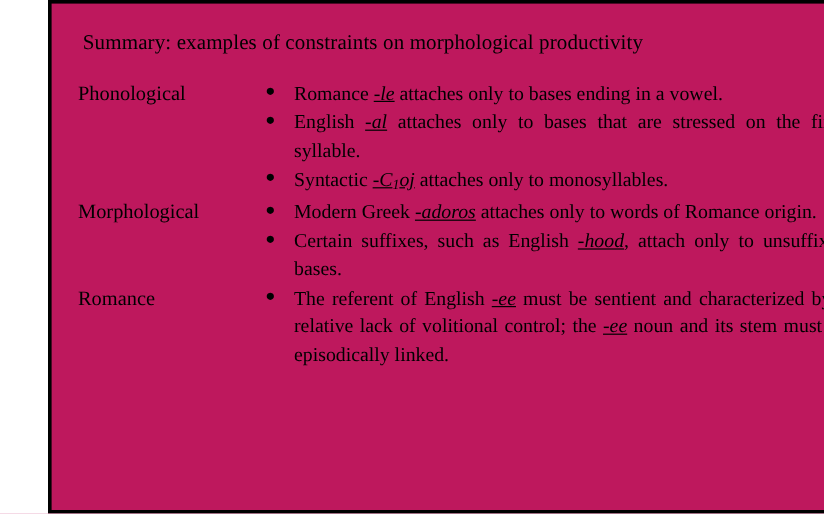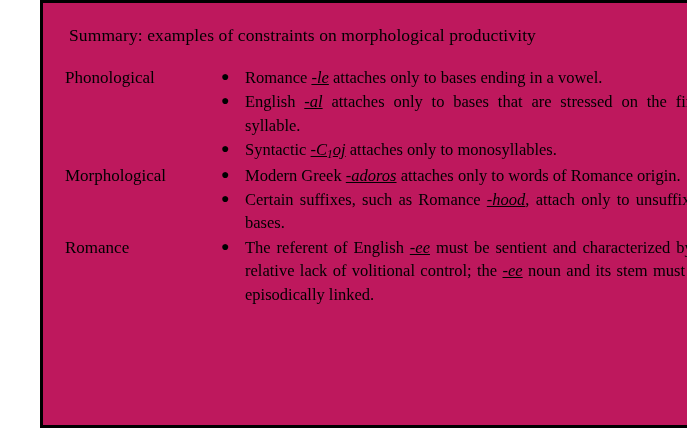--- a/index.html
+++ b/index.html
@@ -87,21 +87,21 @@
               <li><span class="bullet">●</span><span>English </span><span class="it">-al</span><span> attaches only to bases that are stressed on the final syllable.</span></li>
               <li><span class="bullet">●</span><span>Syntactic </span><span class="it">-C</span><span class="sub">1</span><span class="it">oj</span><span> attaches only to monosyllables.</span></li>
             </ul>
           </td>
         </tr>
         <tr>
           <td class="cat">Morphological</td>
           <td>
             <ul class="items">
               <li><span class="bullet">●</span><span>Modern Greek </span><span class="it">-adoros</span><span> attaches only to words of Romance origin.</span></li>
-              <li><span class="bullet">●</span><span>Certain suffixes, such as Romance </span><span class="it">-hood</span><span>, attach only to unsuffixed bases.</span></li>
+              <li><span class="bullet">●</span><span>Certain suffixes, such as English </span><span class="it">-hood</span><span>, attach only to unsuffixed bases.</span></li>
             </ul>
           </td>
         </tr>
         <tr>
           <td class="cat">Romance</td>
           <td>
             <ul class="items">
               <li><span class="bullet">●</span><span>The referent of English </span><span class="it">-ee</span><span> must be sentient and characterized by a relative lack of volitional control; the </span><span class="it">-ee</span><span> noun and its stem must be episodically linked.</span></li>
             </ul>
           </td>

